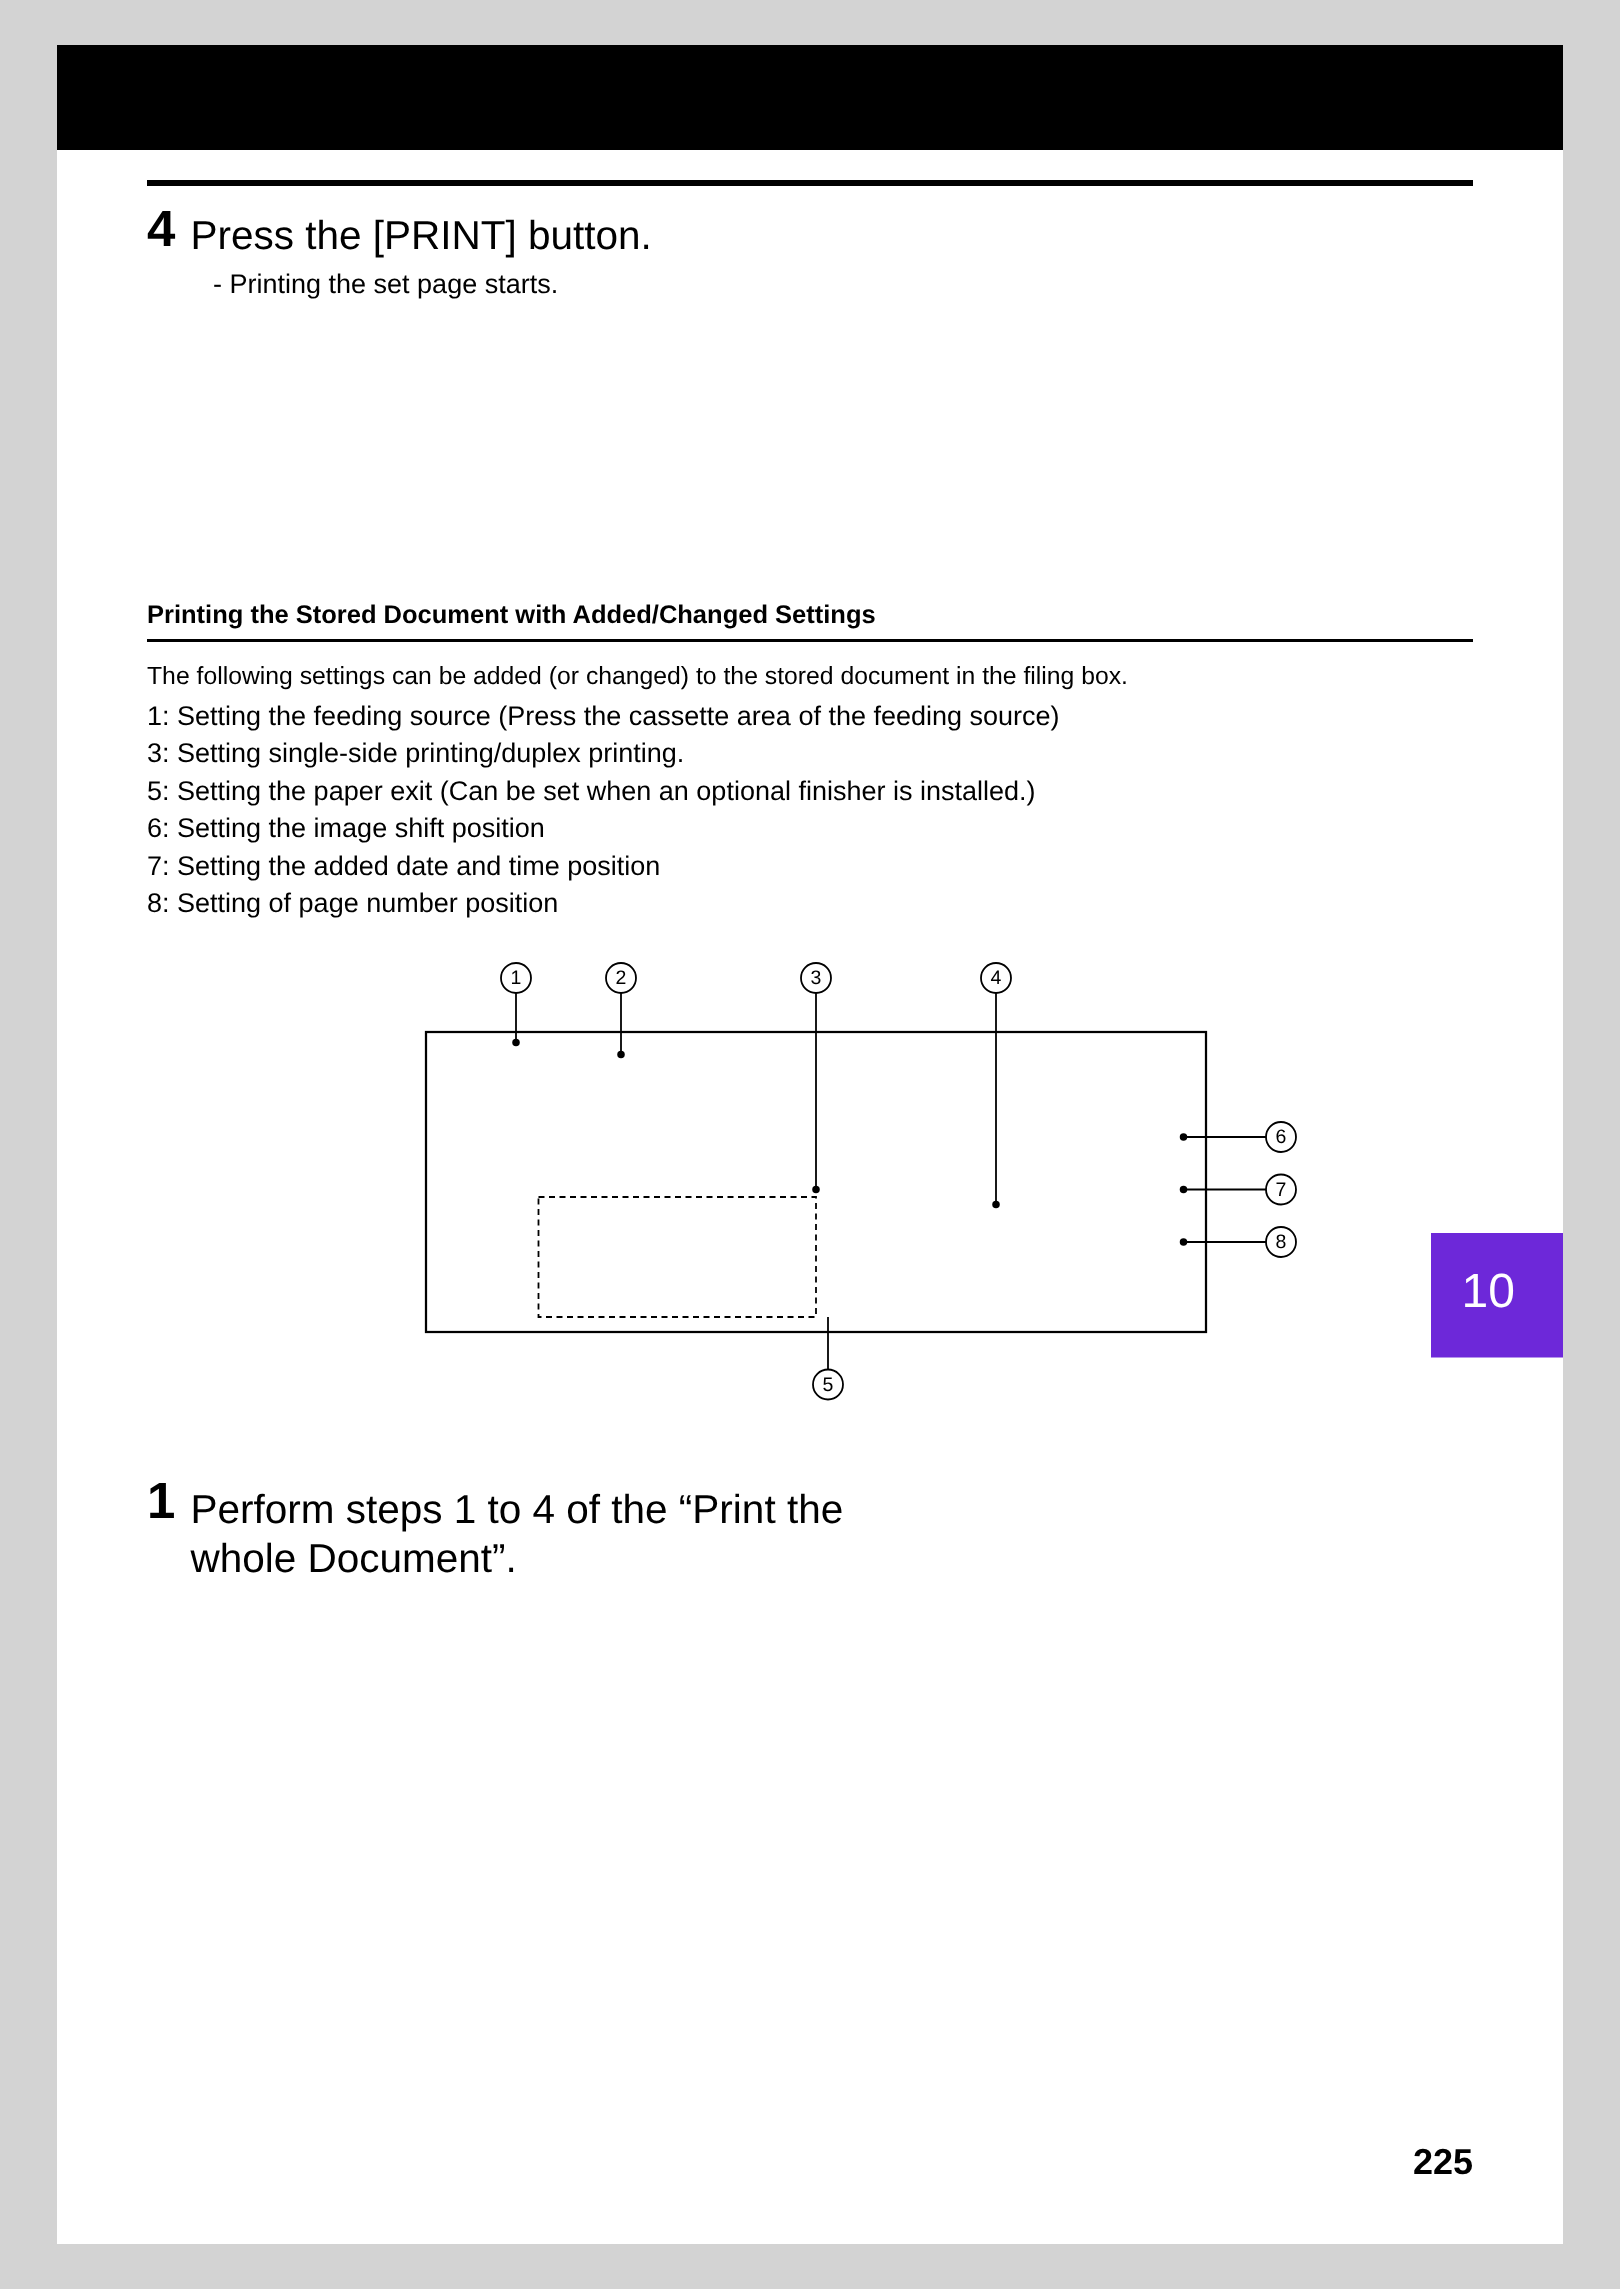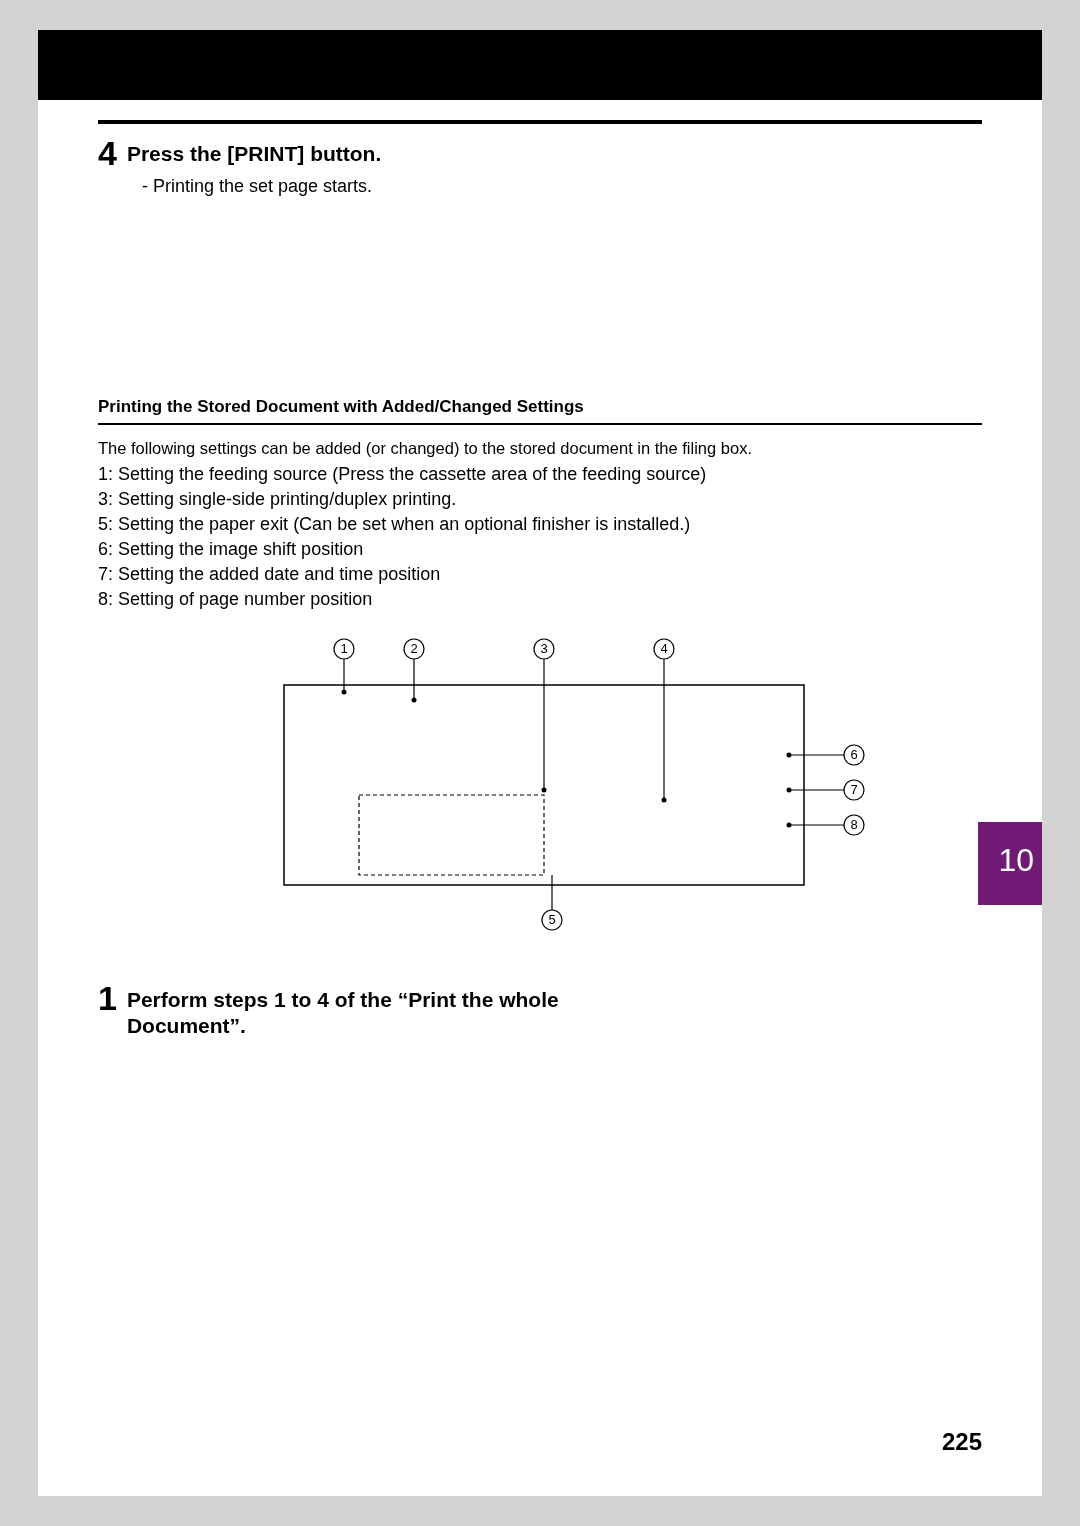--- a/index.html
+++ b/index.html
@@ -42,22 +42,22 @@
       display: flex;
       align-items: flex-start;
       gap: 10px;
     }
     .step-number {
       font-size: 34px;
       font-weight: bold;
       line-height: 1;
     }
     .step-title {
-      font-size: 21px;
-      font-weight: bold;
+      font-size: 27px;
+      font-weight: normal;
       padding-top: 6px;
     }
     .sub-item {
       font-size: 18px;
       margin-left: 44px;
       margin-top: 6px;
     }
     .section-spacer {
       height: 200px;
     }
@@ -86,24 +86,24 @@
       position: relative;
       width: 680px;
       height: 300px;
       margin-top: 22px;
       margin-left: 106px;
     }
     .side-tab {
       position: absolute;
       top: 792px;
       right: 0;
-      background: #701a75;
+      background: #6d28d9;
       color: #fff;
       font-size: 32px;
-      padding: 20px 8px 26px 20px;
+      padding: 20px 32px 26px 20px;
       text-align: center;
     }
     .page-number {
       position: absolute;
       bottom: 40px;
       right: 60px;
       font-size: 24px;
       font-weight: bold;
     }
     .step-block-2 {

